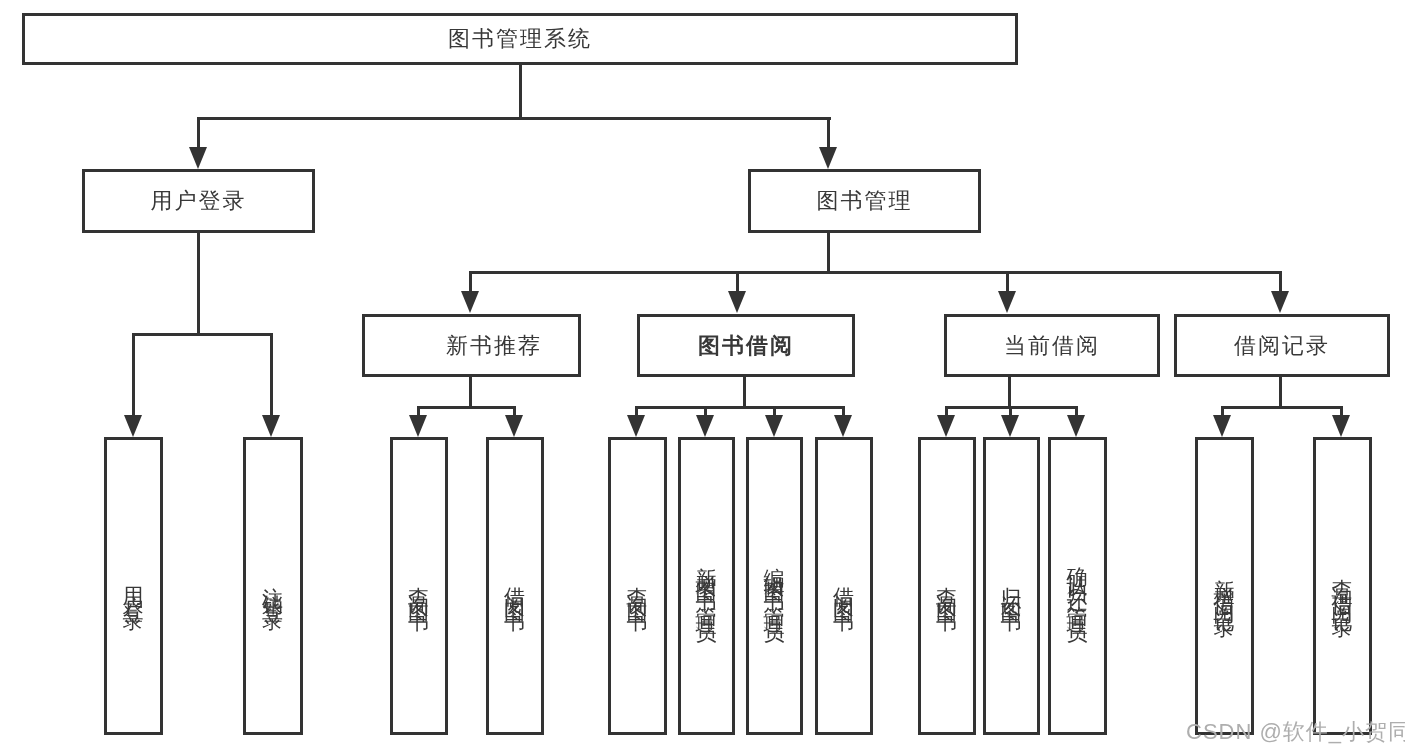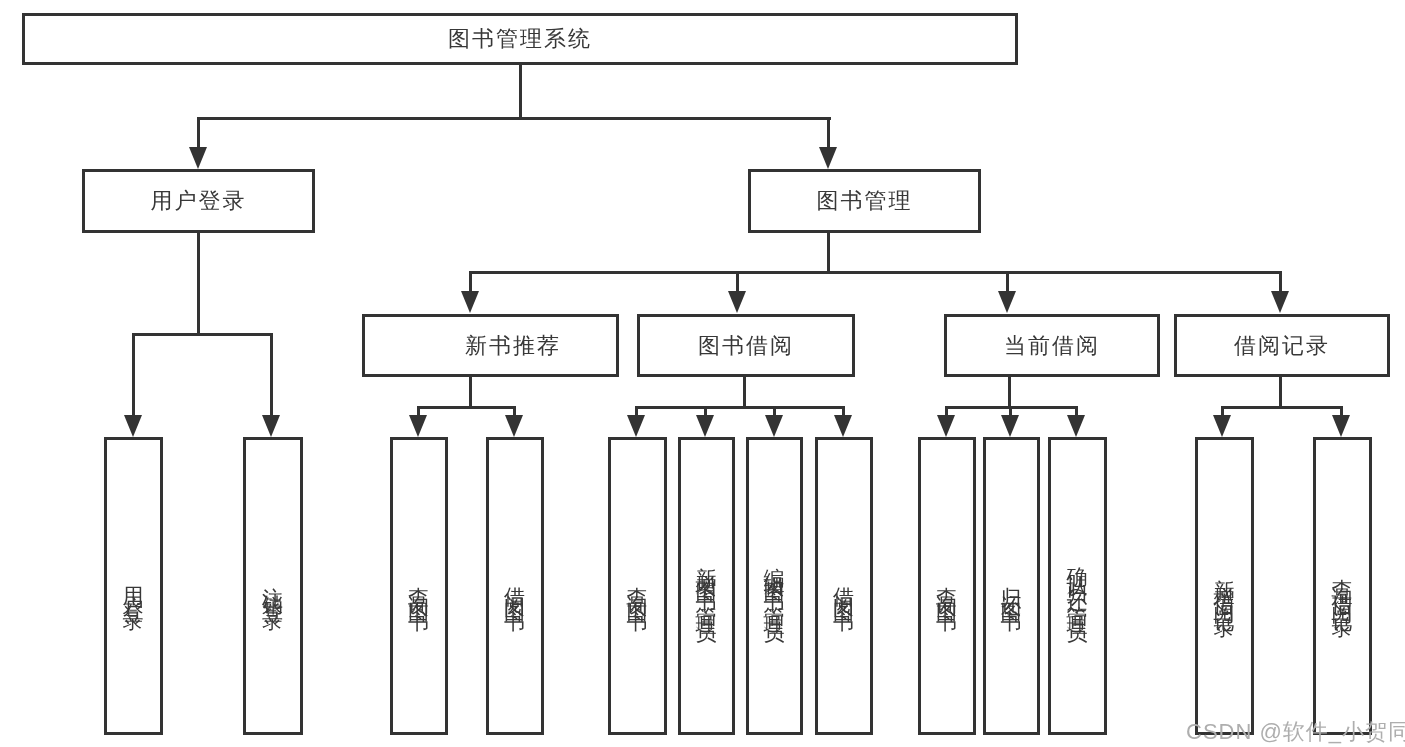--- a/index.html
+++ b/index.html
@@ -99,22 +99,22 @@
   <div class="hl" style="left:469px; top:271px; width:813px;"></div>
   <div class="vl" style="left:469px; top:271px; height:21px;"></div>
   <div class="ah" style="left:461px; top:291px;"></div>
   <div class="vl" style="left:736px; top:271px; height:21px;"></div>
   <div class="ah" style="left:728px; top:291px;"></div>
   <div class="vl" style="left:1006px; top:271px; height:21px;"></div>
   <div class="ah" style="left:998px; top:291px;"></div>
   <div class="vl" style="left:1279px; top:271px; height:21px;"></div>
   <div class="ah" style="left:1271px; top:291px;"></div>
 
-  <div class="box" style="left:362px; top:314px; width:257px; height:63px;padding-left:45px;">新书推荐</div>
-  <div class="box" style="left:637px; top:314px; width:218px; height:63px;">图书借阅</div>
+  <div class="box" style="left:362px; top:314px; width:219px; height:63px;padding-left:45px;">新书推荐</div>
+  <div class="box" style="left:637px; top:314px; width:218px; height:63px;font-weight:bold;">图书借阅</div>
   <div class="box" style="left:944px; top:314px; width:216px; height:63px;">当前借阅</div>
   <div class="box" style="left:1174px; top:314px; width:216px; height:63px;">借阅记录</div>
 
   <div class="vl" style="left:469px; top:376px; height:31px;"></div>
   <div class="hl" style="left:417px; top:406px; width:99px;"></div>
   <div class="vl" style="left:417px; top:406px; height:11px;"></div>
   <div class="ah" style="left:409px; top:415px;"></div>
   <div class="vl" style="left:513px; top:406px; height:11px;"></div>
   <div class="ah" style="left:505px; top:415px;"></div>
 

